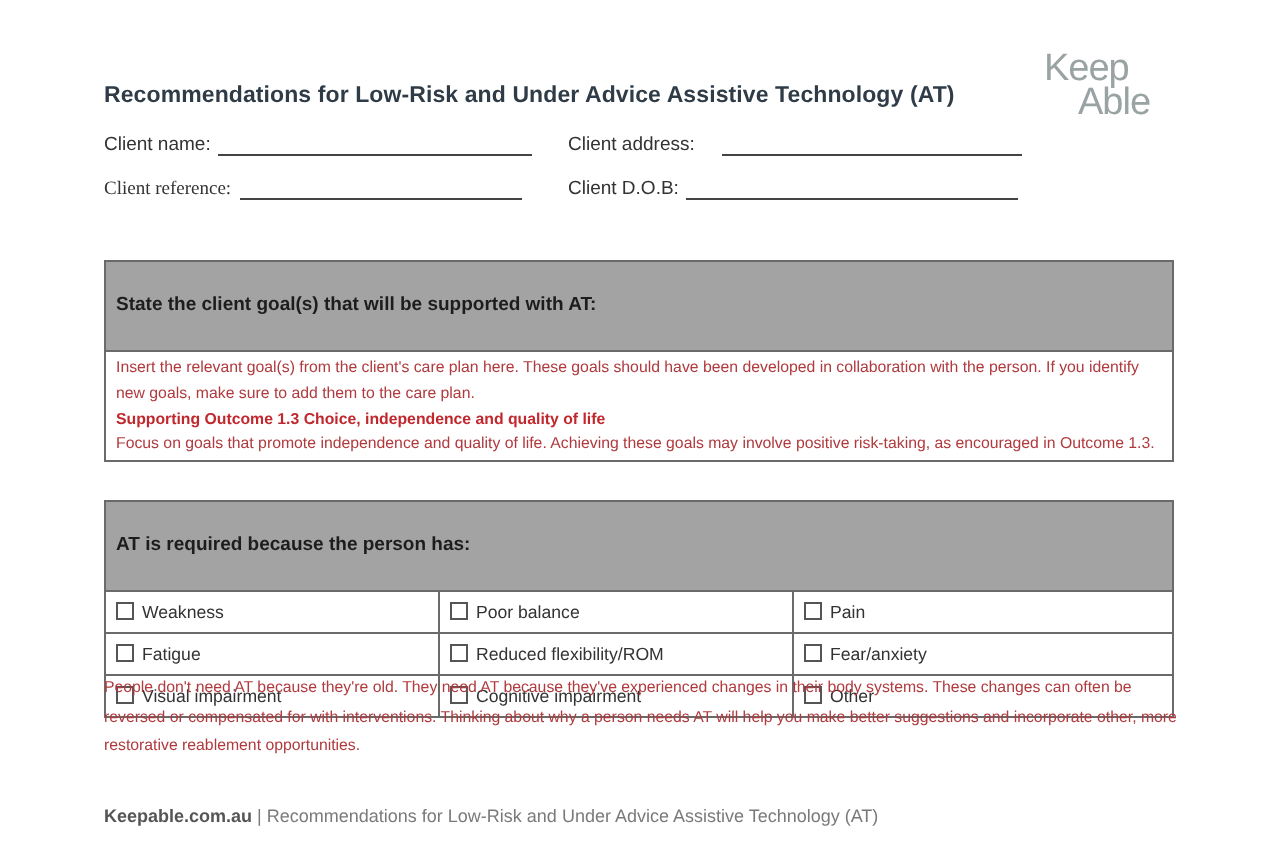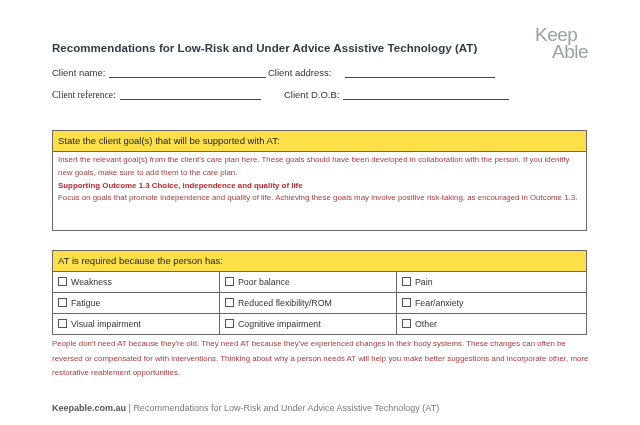--- a/index.html
+++ b/index.html
@@ -5,33 +5,33 @@
   html, body { margin: 0; padding: 0; }
   body {
     width: 640px; height: 425px; background: #ffffff; position: relative; overflow: hidden;
     font-family: "Liberation Sans", "DejaVu Sans", sans-serif; color: #333333;
   }
   .title {
     position: absolute; left: 52px; top: 42px; font-size: 11.5px; font-weight: bold; color: #2f3c47;
     letter-spacing: 0.05px;
   }
   .logo {
-    position: absolute; left: 535px; top: 26px; width: 70px; color: #9aa3a3;
+    position: absolute; left: 522px; top: 26px; width: 70px; color: #9aa3a3;
     font-size: 19px; line-height: 17px; font-weight: normal; letter-spacing: -0.5px;
   }
   .logo .l1 { display: block; }
   .logo .l2 { display: block; padding-left: 17px; }
   .field { position: absolute; font-size: 9.5px; color: #333; display: flex; align-items: flex-end; }
   .field .line { border-bottom: 1px solid #444; height: 10px; margin-left: 4px; }
   .box {
     position: absolute; left: 52px; width: 533px; border: 1px solid #6a6a6a; background: #fff;
   }
   .box-head {
-    background: #fde047; border-bottom: 1px solid #6a6a6a; font-weight: normal; font-size: 9.5px;
-    color: #1d1d1d; padding: 4px 5px; height: 12px; line-height: 12px;
+    background: #a3a3a3; border-bottom: 1px solid #6a6a6a; font-weight: bold; font-size: 9.5px;
+    color: #1d1d1d; padding: 16px 5px; height: 12px; line-height: 12px;
   }
   .box-body { padding: 2px 5px 3px 5px; font-size: 7.9px; line-height: 12.8px; color: #b03a3e; }
   .box-body .sub { font-weight: bold; color: #c0282d; }
   .grid { display: grid; grid-template-columns: 167px 177px 1fr; }
   .cell {
     font-size: 8.8px; color: #333; padding: 0 5px; height: 20px; line-height: 20px;
     border-right: 1px solid #6a6a6a; border-bottom: 1px solid #6a6a6a; white-space: nowrap;
   }
   .cell:nth-child(3n) { border-right: none; }
   .cell.last { border-bottom: none; }
@@ -49,21 +49,21 @@
 
 <div class="logo">
   <span class="l1">Keep</span>
   <span class="l2">Able</span>
 </div>
 
 <div class="field" style="left:52px; top:67px;text-align:right;">
   <span>Client name:</span>
   <span class="line" style="width:157px;"></span>
 </div>
-<div class="field" style="left:268px; top:67px;gap:10px;">
+<div class="field" style="left:284px; top:67px;gap:10px;">
   <span>Client address:</span>
   <span class="line" style="width:150px;"></span>
 </div>
 <div class="field" style="left:52px; top:89px;font-family:Liberation Serif, serif;">
   <span>Client reference:</span>
   <span class="line" style="width:141px;"></span>
 </div>
 <div class="field" style="left:284px; top:89px;">
   <span>Client D.O.B:</span>
   <span class="line" style="width:166px;"></span>

